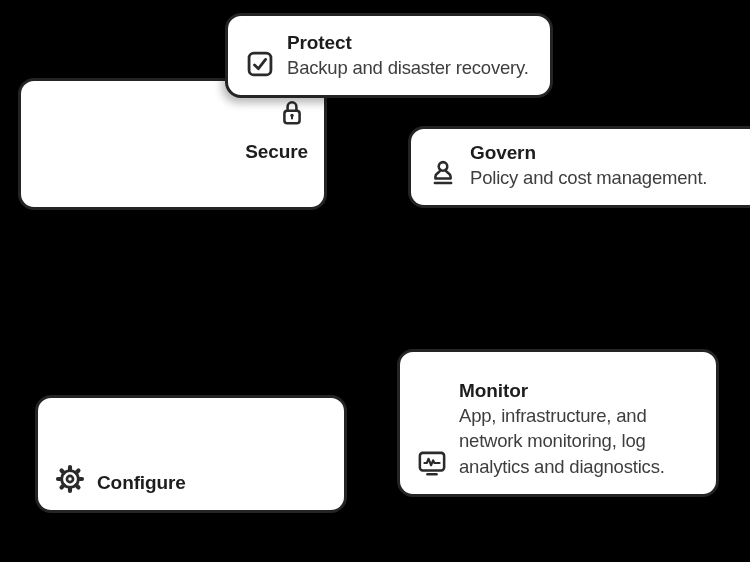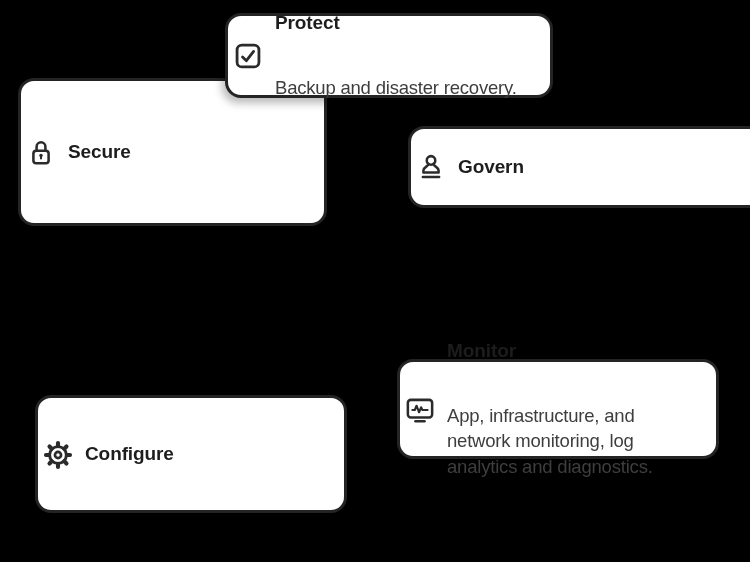--- a/index.html
+++ b/index.html
@@ -7,23 +7,23 @@
     position:relative;
     width:750px; height:562px;
     background:#000000;
     overflow:hidden;
     font-family:"Liberation Sans", sans-serif;
   }
   .card {
     position:absolute;
     box-sizing:border-box;
     display:flex;
-    align-items:center;
+    align-items:flex-end;
     gap:11px;
-    padding:15px 4px;
+    padding:15px 16px;
     background:#ffffff;
     border:3px solid #242424;
     border-radius:16px;
     box-shadow:-3px 5px 9px rgba(0,0,0,0.28);
   }
   .card-icon {
     flex:none;
     width:32px; height:32px;
     margin-top:1px;
   }
@@ -43,27 +43,26 @@
     color:#1d1d1d;
     letter-spacing:-0.1px;
   }
   .card-desc {
     font-size:18.5px;
     line-height:25.5px;
     font-weight:400;
     color:#3e3e3e;
     letter-spacing:-0.2px;
     white-space:pre-line;
-    margin-top:40px;
   }
   
   .card-protect   { left:225px; top:13px;  width:328px; height:85px;  }
-  .card-secure    { left:18px;  top:78px;  width:309px; height:148px; }
+  .card-secure    { left:18px;  top:78px;  width:309px; height:132px;flex-direction:column; }
   .card-govern    { left:408px; top:126px; width:392px; height:82px;  }
-  .card-monitor   { left:397px; top:359px; width:322px; height:100px; }
+  .card-monitor   { left:397px; top:349px; width:322px; height:148px; }
   .card-configure { left:35px;  top:395px; width:312px; height:118px; }
   
   .card-secure  { z-index:1; }
   .card-protect { z-index:2; }
 </style>
 </head>
 <body>
 
 <div class="canvas">
 
@@ -97,20 +96,21 @@
   <div class="card card-govern">
     <span class="card-icon">
       <svg viewBox="0 0 24 24">
         <circle cx="12" cy="6.3" r="3.2" stroke-width="1.9"></circle>
         <path d="M10.1 8.9 C10.1 10.9 6.3 11.1 6.3 13.9 L6.3 15.3 L17.7 15.3 L17.7 13.9 C17.7 11.1 13.9 10.9 13.9 8.9" stroke-width="1.9"></path>
         <path d="M5.9 18.7 L18.1 18.7" stroke-width="1.9"></path>
       </svg>
     </span>
     <span class="card-text">
       <span class="card-title" style="display:block">Govern</span>
+      <span class="card-desc" style="display:block">Policy and cost management.</span>
     </span>
   </div>
 
   <div class="card card-monitor">
     <span class="card-icon">
       <svg viewBox="0 0 24 24">
         <rect x="2.9" y="4.4" width="18.2" height="13.2" rx="2.2" stroke-width="1.9"></rect>
         <path d="M6.3 12 L8.1 12 L9.4 8.8 L11.3 13.7 L12.8 10 L13.8 12 L17.7 12" stroke-width="1.6"></path>
         <path d="M8.6 20.4 L15.4 20.4" stroke-width="1.9"></path>
       </svg>

